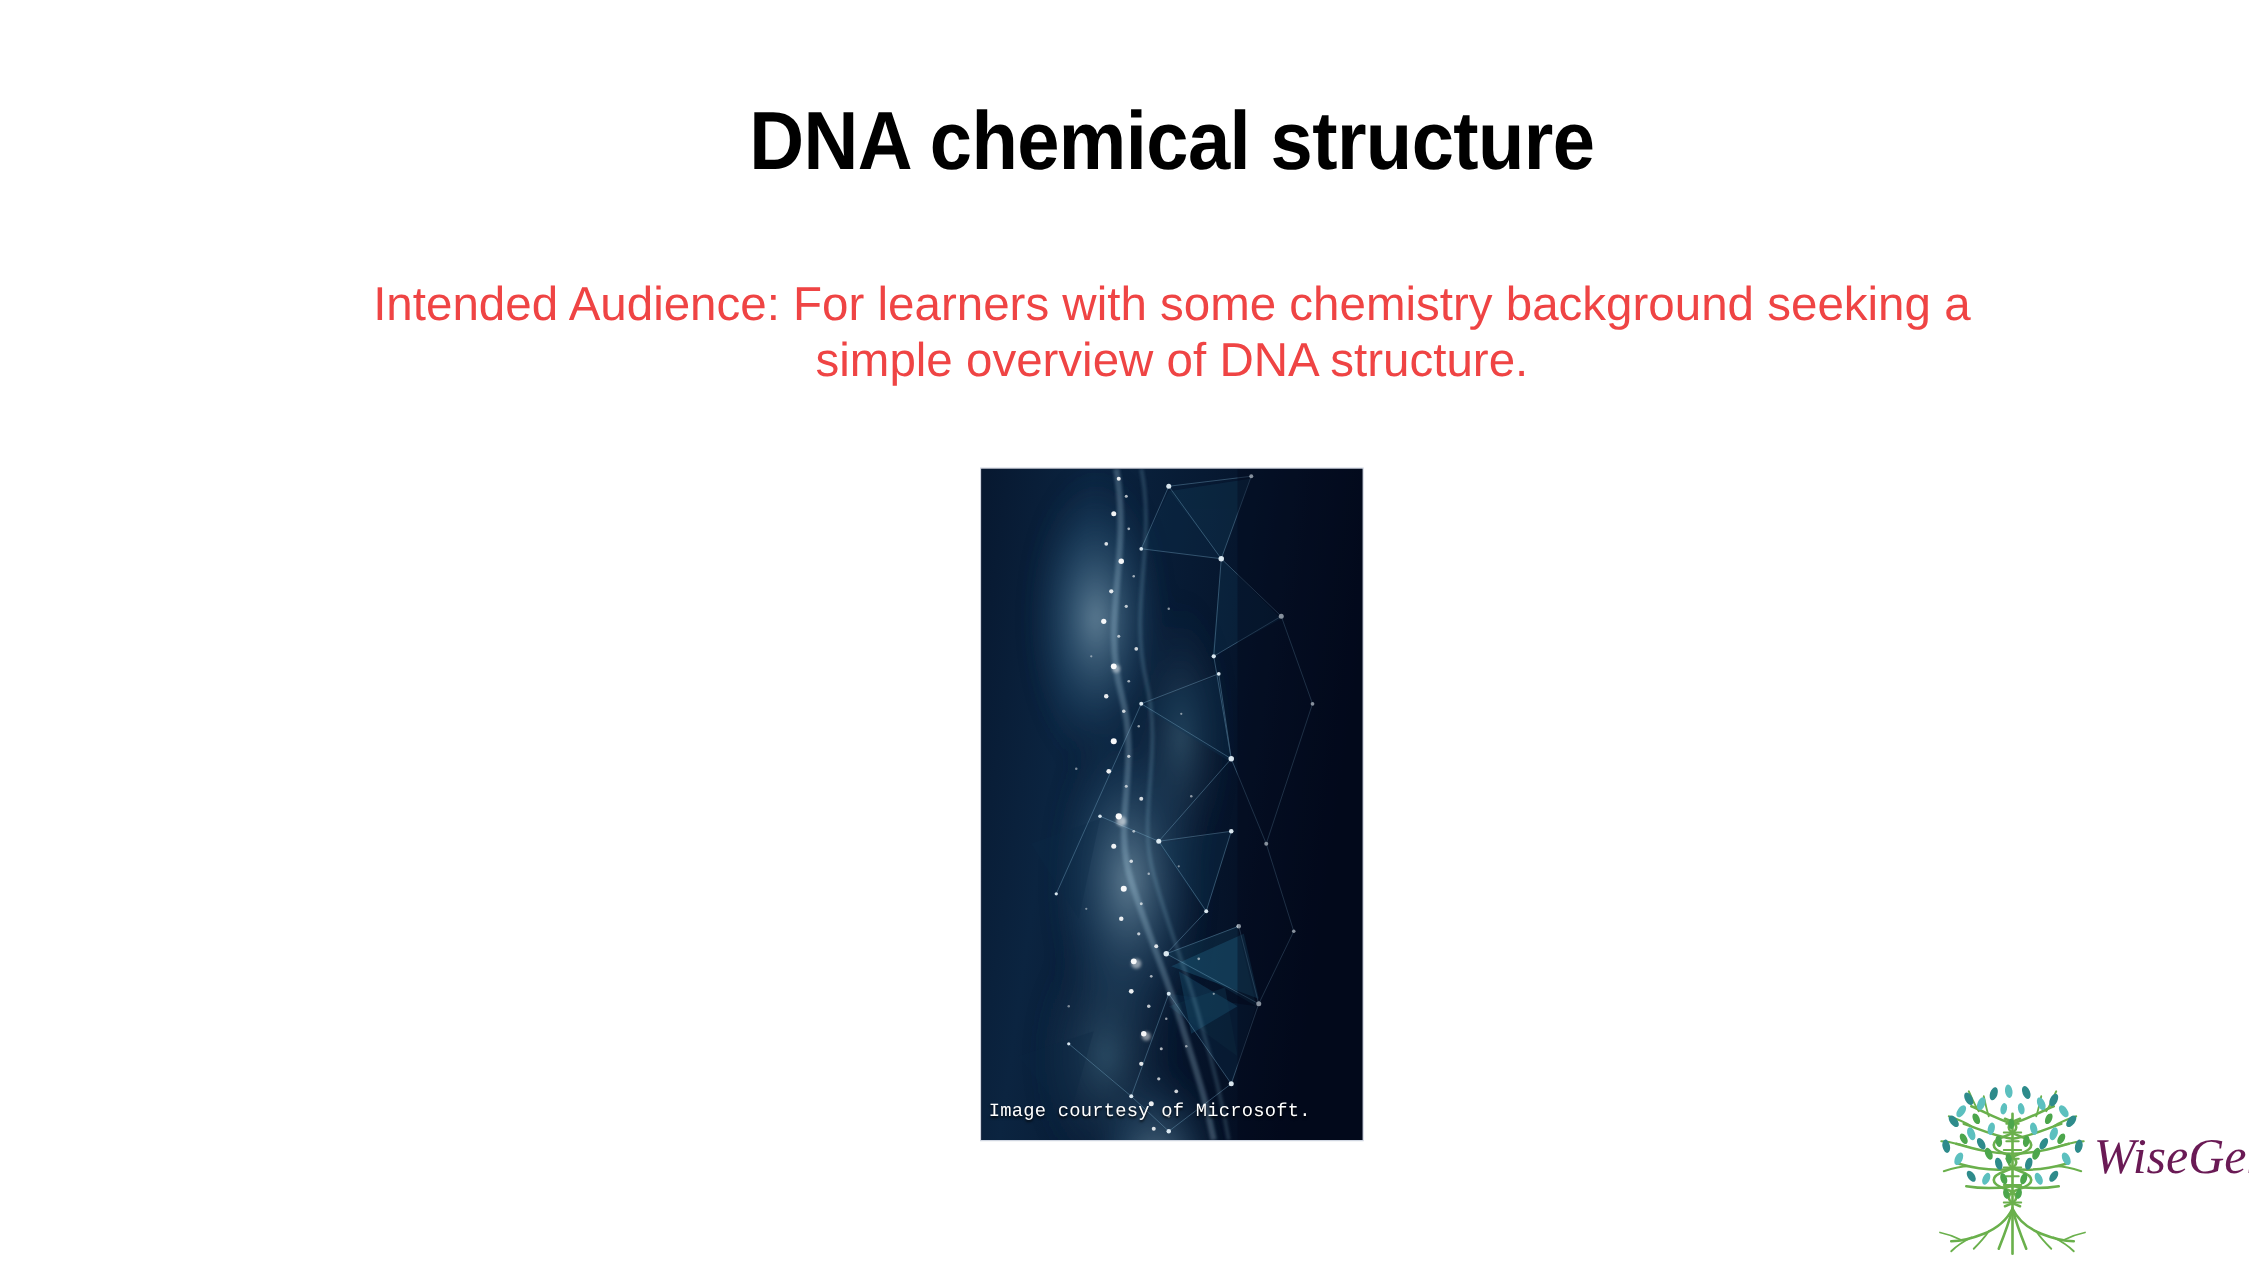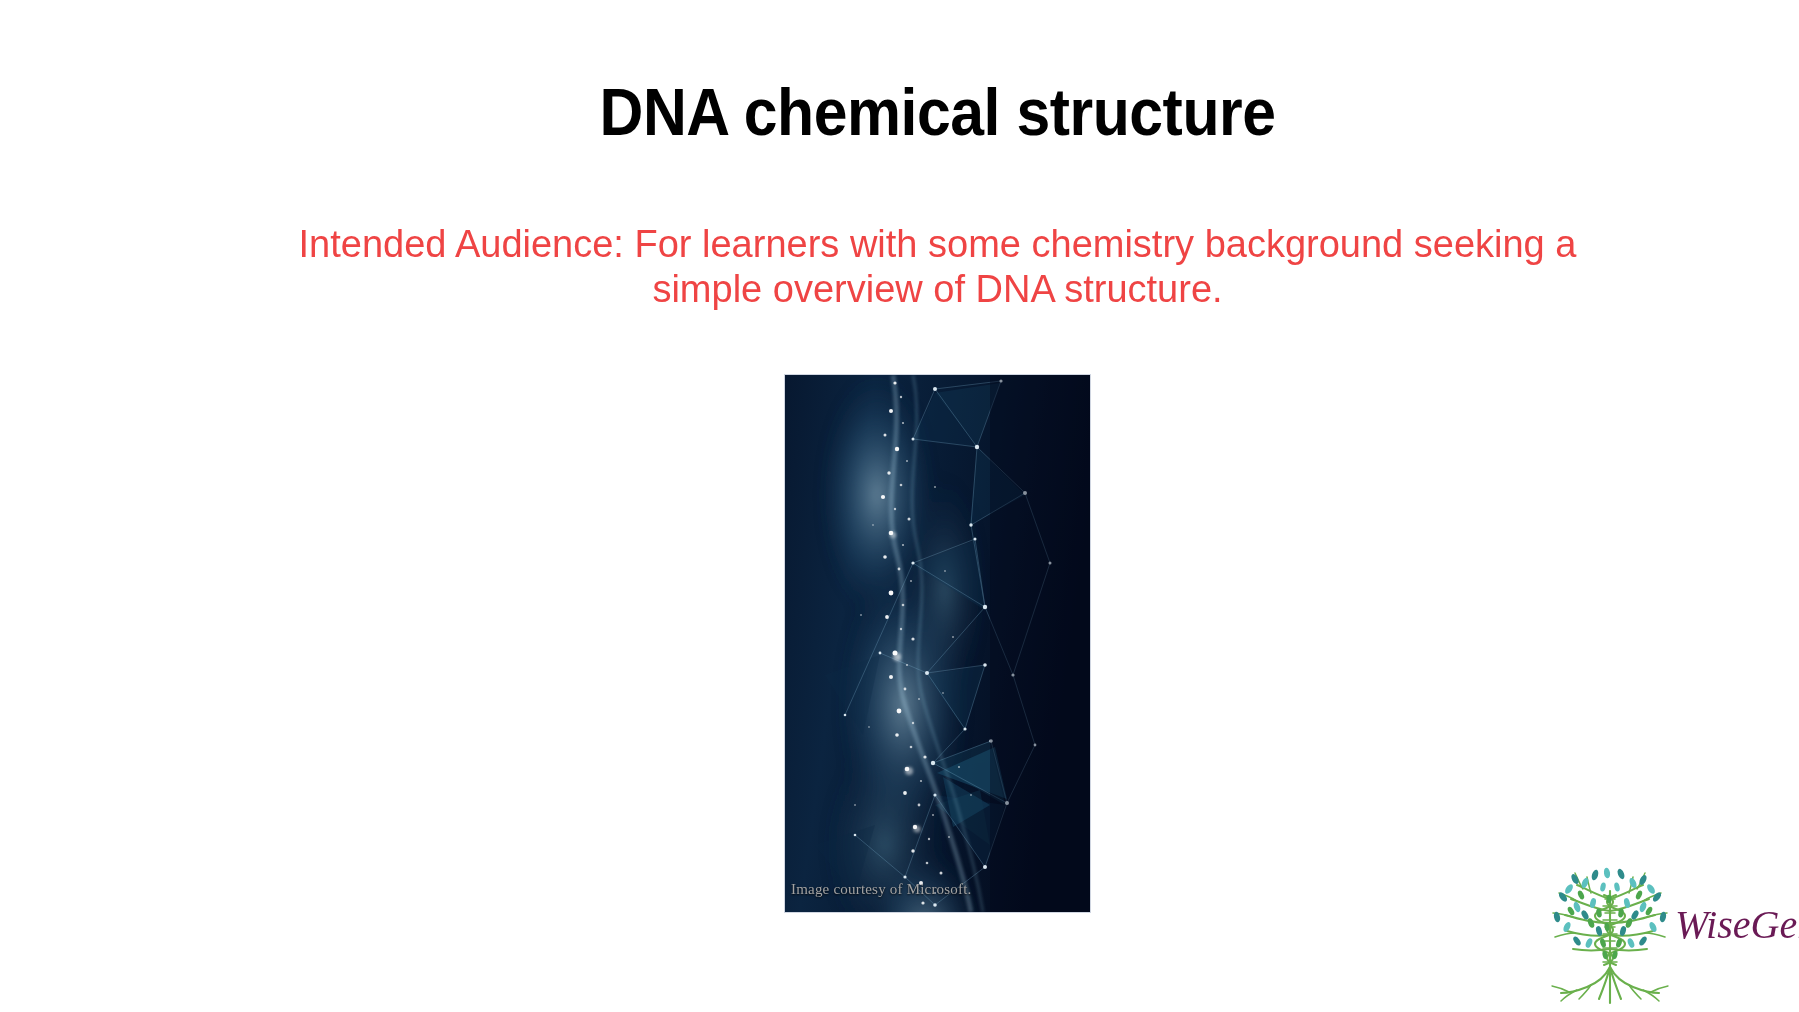--- a/index.html
+++ b/index.html
@@ -69,23 +69,23 @@
     position: absolute;
     inset: 0;
     width: 100%;
     height: 100%;
     display: block;
   }
   .media-caption {
     position: absolute;
     left: 6px;
     bottom: 14px;
-    font-family: Liberation Serif, serif;
+    font-family: Liberation Mono, monospace;
     font-size: 15px;
-    color: #a3a3a3;
+    color: #ffffff;
     letter-spacing: 0.2px;
     text-shadow: 0 1px 2px rgba(0,0,0,0.85);
     white-space: nowrap;
   }
 
   
   .logo {
     position: absolute;
     left: 1509px;
     top: 865px;

